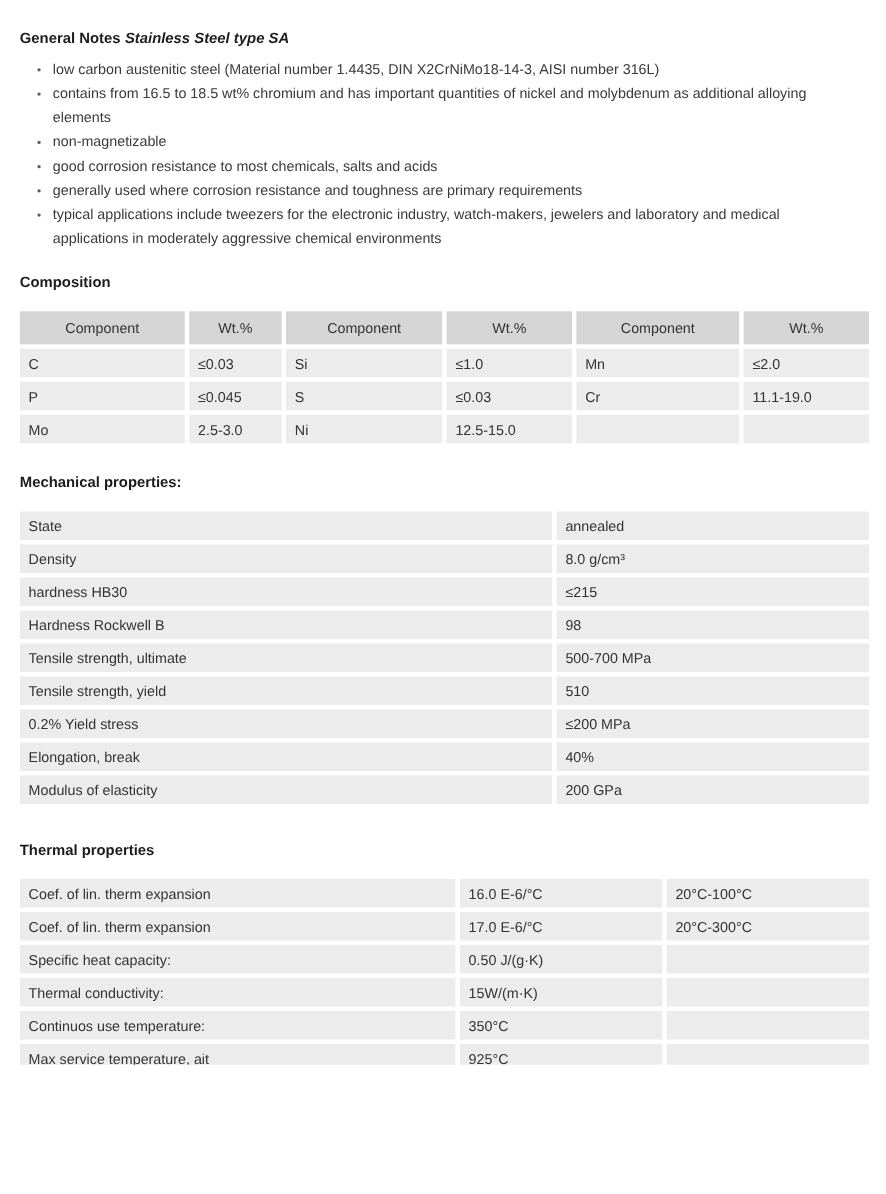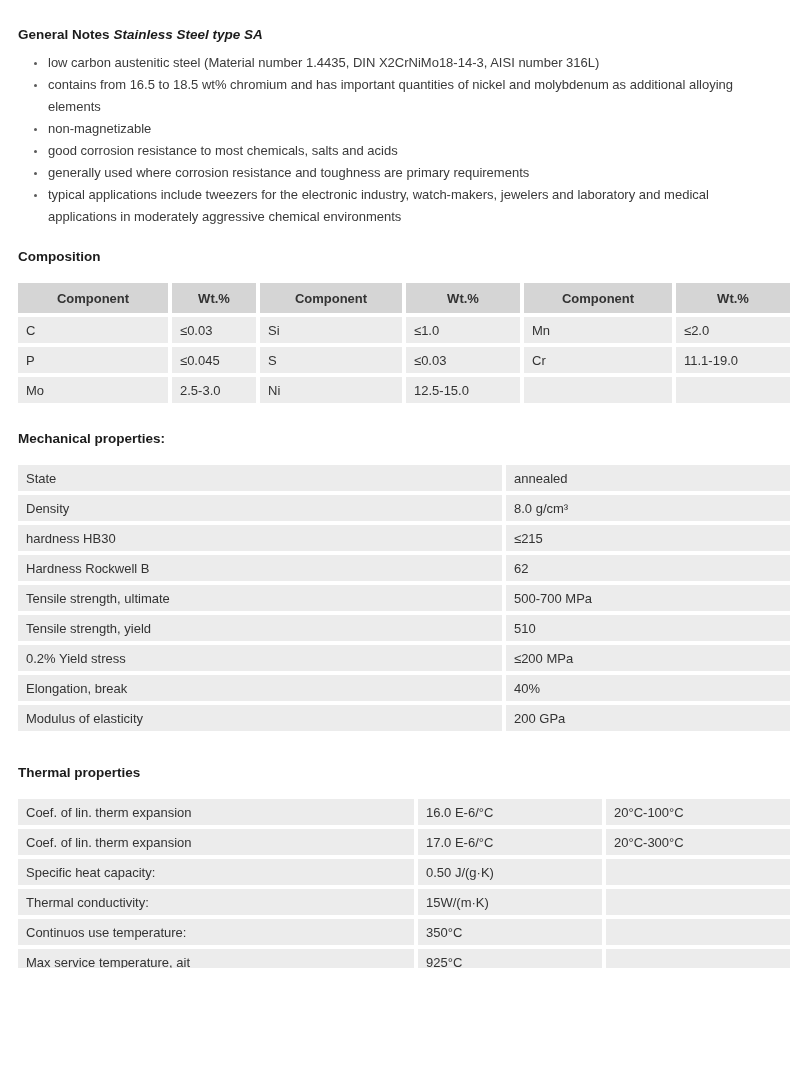--- a/index.html
+++ b/index.html
@@ -30,21 +30,21 @@
   .tbl { display: grid; gap: 4px; width: 772px; }
   .comp-grid  { grid-template-columns: 150px 84px 142px 114px 148px 114px; grid-auto-rows: 26px; grid-template-rows: 30px; }
   .mech-grid  { grid-template-columns: 484px 284px; grid-auto-rows: 26px; }
   .therm-grid { grid-template-columns: 396px 184px 184px; grid-auto-rows: 26px; }
   .elec-grid  { grid-template-columns: 282px 486px; grid-auto-rows: 27px; }
   .cell {
     background: #ececec; color: #333333; display: flex; align-items: center;
     padding: 0 8px; white-space: nowrap; overflow: hidden;
   }
   .cell-h {
-    background: #d5d5d5; color: #333333; font-weight: bold;
+    background: #d5d5d5; color: #333333; font-weight: normal;
     display: flex; align-items: center; justify-content: center;
     padding: 0 24px; white-space: nowrap; text-align: right;
   }
 </style>
 </head>
 <body>
 
 <div class="page">
 
   <div class="doc-title">
@@ -93,21 +93,21 @@
 
   <div class="sec-heading mt-mech">Mechanical properties:</div>
   <div class="tbl mech-grid">
     <div class="cell">State</div>
     <div class="cell">annealed</div>
     <div class="cell">Density</div>
     <div class="cell">8.0 g/cm³</div>
     <div class="cell">hardness HB30</div>
     <div class="cell">≤215</div>
     <div class="cell">Hardness Rockwell B</div>
-    <div class="cell">62</div>
+    <div class="cell">98</div>
     <div class="cell">Tensile strength, ultimate</div>
     <div class="cell">500-700 MPa</div>
     <div class="cell">Tensile strength, yield</div>
     <div class="cell">510</div>
     <div class="cell">0.2% Yield stress</div>
     <div class="cell">≤200 MPa</div>
     <div class="cell">Elongation, break</div>
     <div class="cell">40%</div>
     <div class="cell">Modulus of elasticity</div>
     <div class="cell">200 GPa</div>

